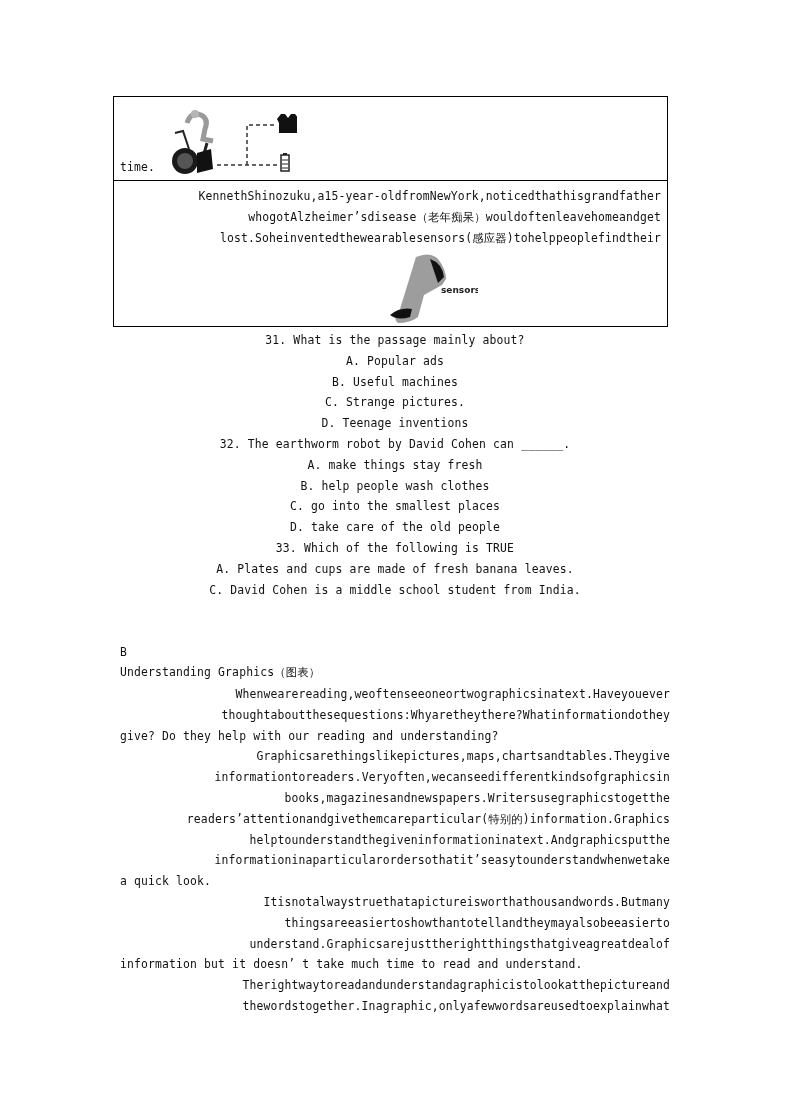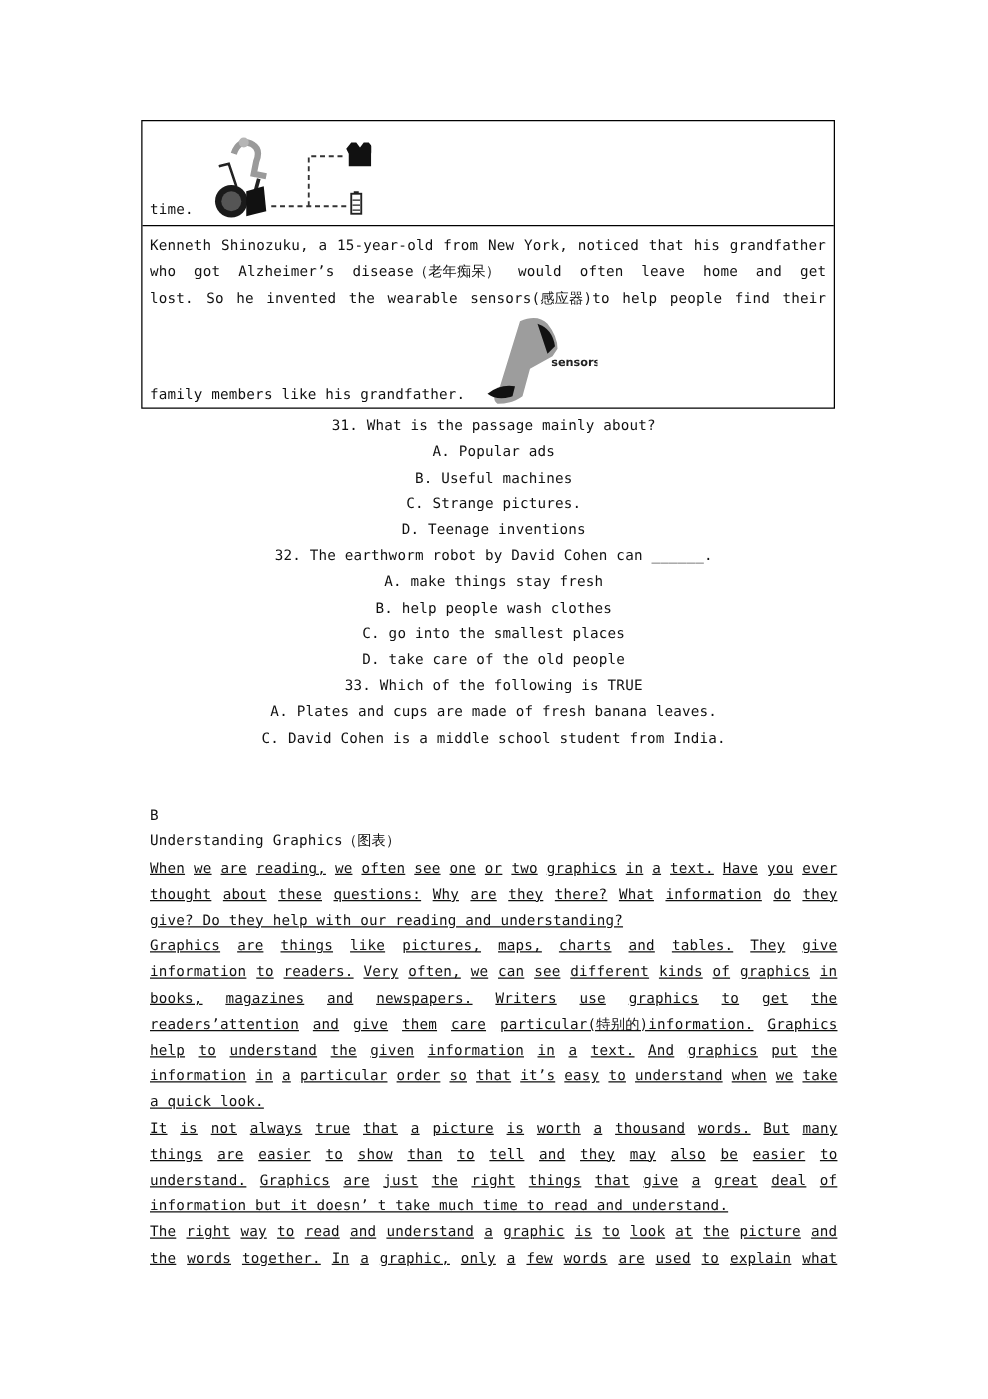--- a/index.html
+++ b/index.html
@@ -28,21 +28,21 @@
   .row2 .cell-text.bottom { bottom: 0px; }
 
   .bike-fig { position: absolute; left: 53px; top: 8px; width: 130px; height: 72px; }
   .shoe-fig { position: absolute; left: 272px; top: 68px; width: 92px; height: 76px; }
 
   .body-text {
     position: absolute; left: 120px; width: 550px;
     font-size: 11.4px; line-height: 20.8px; letter-spacing: 0.15px;
   }
   .line { display: block; height: 20.8px; white-space: nowrap; }
-  .just { display: flex; justify-content: space-between; white-space: nowrap; }
+  .just { display: flex; justify-content: flex-end; white-space: nowrap; }
 </style>
 </head>
 <body>
 
 <div class="page">
 
   <div class="story-table">
     <div class="row row1">
       <svg class="bike-fig" viewBox="0 0 130 72">
         <g>
@@ -110,21 +110,20 @@
           </div>
       </div>
       <svg class="shoe-fig" viewBox="0 0 92 76">
         <g>
           <path d="M30 8 q14 -6 22 2 q8 10 8 20 l-4 6 l-18 10 l-6 22 q-8 6 -20 6 q-6 -4 2 -14 z" fill="#9d9d9d"></path>
           <path d="M44 10 q12 4 14 18 l-6 6 z" fill="#111"></path>
           <path d="M4 66 q10 -8 22 -6 l-2 8 q-12 4 -20 -2z" fill="#111"></path>
         </g>
         <text x="55" y="44" font-family="DejaVu Sans, sans-serif" font-size="9" font-weight="bold" fill="#222">sensors</text>
       </svg>
-      <div class="cell-text bottom">family members like his grandfather.</div>
     </div>
   </div>
 
   <div class="body-text" style="top:330px;text-align:center;" id="questions">
       <div class="line">31. What is the passage mainly about?</div>
       <div class="line">A. Popular ads</div>
       <div class="line">B. Useful machines</div>
       <div class="line">C. Strange pictures.</div>
       <div class="line">D. Teenage inventions</div>
       <div class="line">32. The earthworm robot by David Cohen can ______.</div>
@@ -132,21 +131,21 @@
       <div class="line">B. help people wash clothes</div>
       <div class="line">C. go into the smallest places</div>
       <div class="line">D. take care of the old people</div>
       <div class="line">33. Which of the following is TRUE</div>
       <div class="line">A. Plates and cups are made of fresh banana leaves.</div>
       <div class="line">C. David Cohen is a middle school student from India.</div>
     </div>
 
   <div class="body-text" style="top:642px;">B</div>
   <div class="body-text" style="top:662px;">Understanding Graphics（图表）</div>
-  <div class="body-text" style="top:684px;text-decoration:underline;" id="article">
+  <div class="body-text" style="top:684px;" id="article">
       <div class="line just">
         <span>When</span>
         <span>we</span>
         <span>are</span>
         <span>reading,</span>
         <span>we</span>
         <span>often</span>
         <span>see</span>
         <span>one</span>
         <span>or</span>

